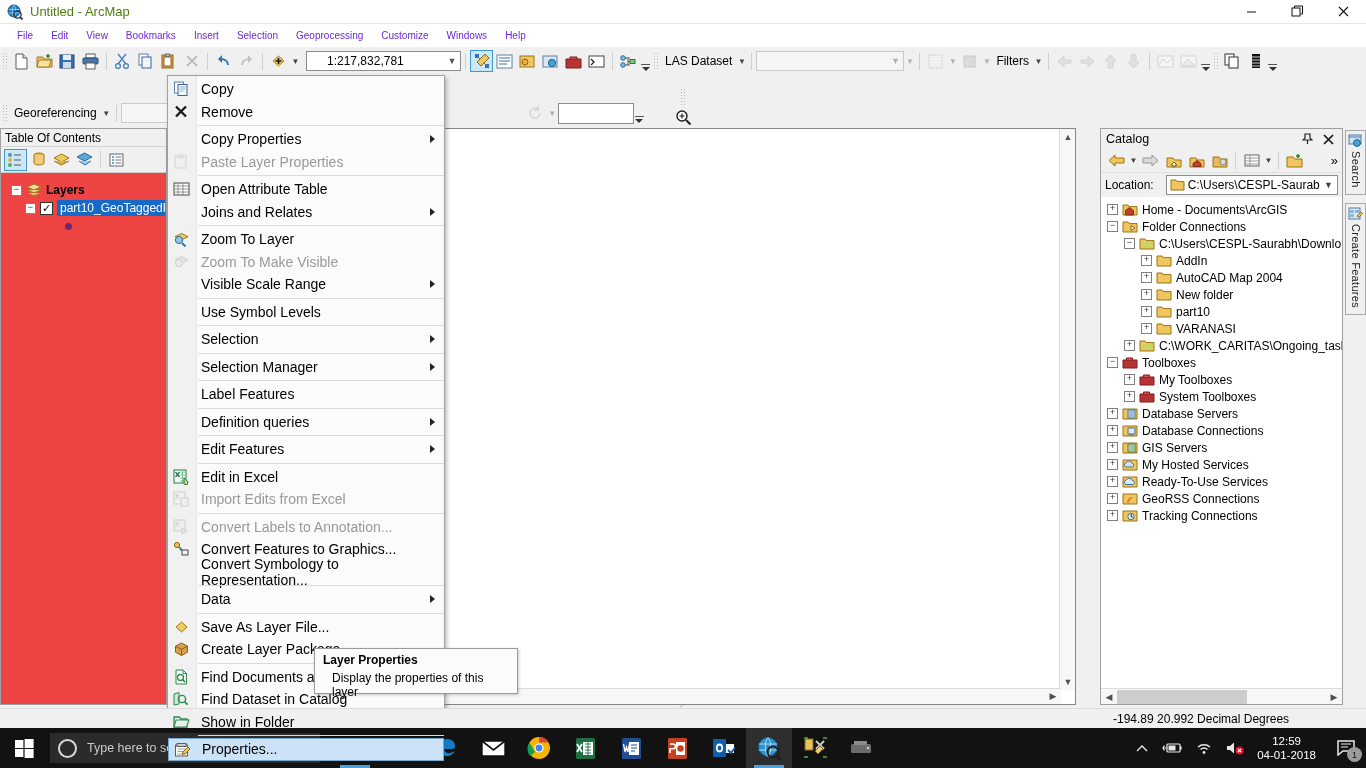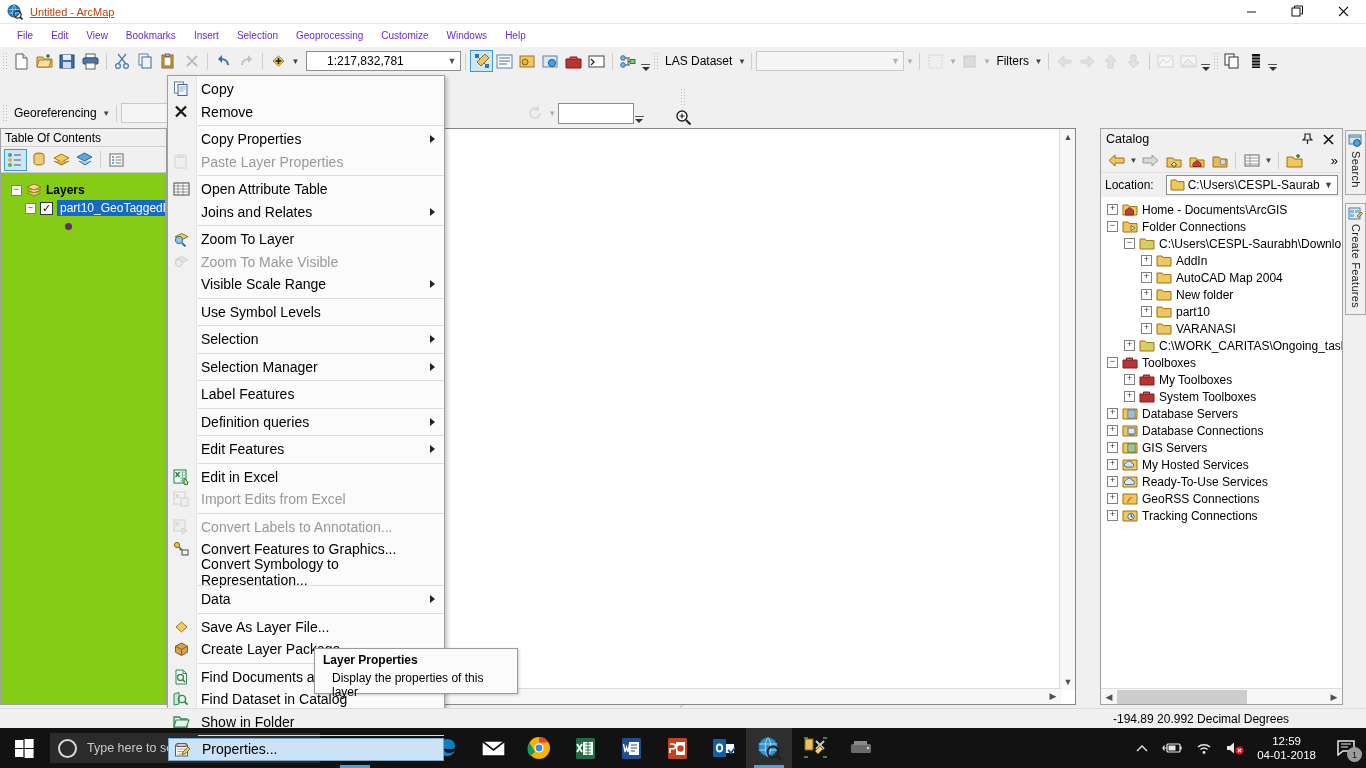--- a/index.html
+++ b/index.html
@@ -16,21 +16,21 @@
   
   .titlebar {
     position:absolute; left:0; top:0; width:1366px; height:24px;
     background:#ffffff; border-bottom:1px solid #e6e6e6;
     display:flex; align-items:center;
   }
   .title-icon {
     width:16px; height:16px; margin-left:7px; margin-right:7px;
     position:relative; flex:none;
   }
-  .title-text { font-size:11px; color:#c2410c;text-decoration:underline; }
+  .title-text { font-size:13px; color:#4d7c0f; }
   .win-buttons { margin-left:auto; display:flex; height:24px; }
   .win-btn {
     width:46px; height:24px; display:flex; align-items:center; justify-content:center;
     font-size:12px; color:#111;
   }
 
   
   .menubar {
     position:absolute; left:0; top:24px; width:1366px; height:24px;
     background:#ffffff; display:flex; align-items:center;
@@ -75,21 +75,21 @@
     align-items:center; justify-content:flex-end; padding-bottom:1px;
   }
   .overflow-handle i { display:block; width:9px; border-top:1px solid #555; margin-bottom:2px; }
   .overflow-handle b { display:block; width:0;height:0; border-left:4px solid transparent;
     border-right:4px solid transparent; border-top:4px solid #333; }
   .dis { opacity:.38; }
 
   
   .toc {
     position:absolute; left:0; top:128px; width:167px; height:577px;
-    background:#84cc16; border:1px solid #a0a0a0;
+    background:#ef4444; border:1px solid #a0a0a0;
   }
   .toc-header {
     height:18px; background:#f0f0f0; border-bottom:1px solid #d4d4d4;
     display:flex; align-items:center; padding-left:4px; font-size:12px;
   }
   .toc-tools {
     height:26px; background:#f0f0f0; border-bottom:1px solid #c8c8c8;
     display:flex; align-items:center; padding-left:3px;
   }
   .toc-tree { padding:8px 0 0 6px; font-size:12px; }

